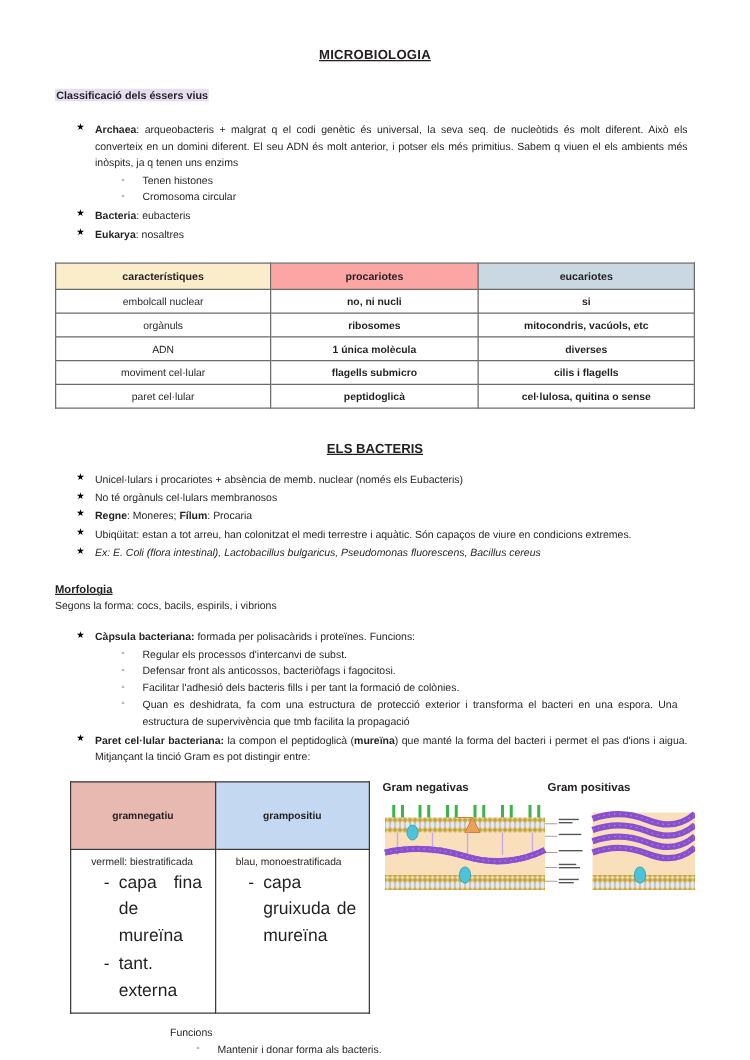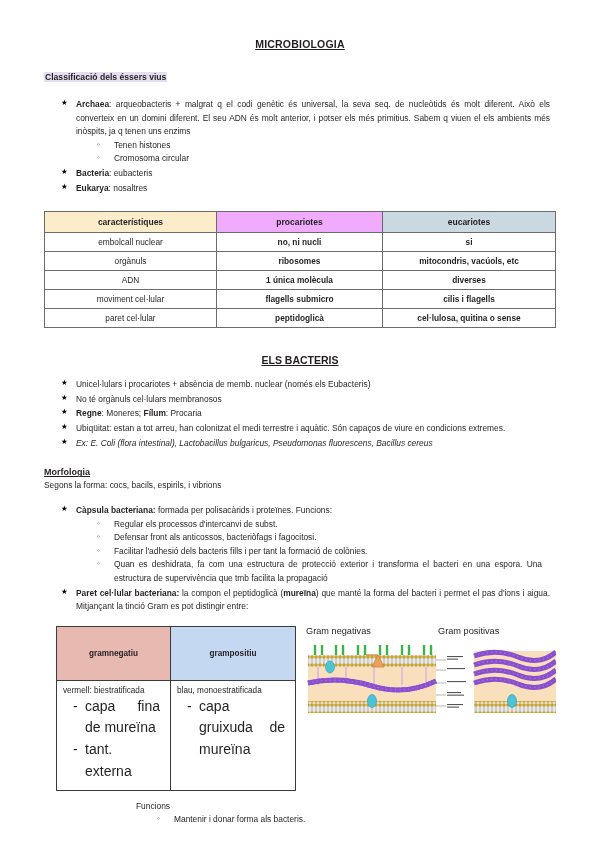--- a/index.html
+++ b/index.html
@@ -107,25 +107,25 @@
   .tbl1 td:first-child { width: 172px; }
   .tbl1 td:nth-child(2) { width: 166px; }
 
   .gap-a { height: 26px; }
   .gap-b { height: 16px; }
 
   .bottom-row { display: flex; align-items: flex-start; gap: 10px; margin-top: 12px; padding-left: 12px;}
   .tbl2 { width: 290px; border-collapse: collapse; }
   .tbl2 th, .tbl2 td { border: 1px solid #3b3b3b; font-size: 8.2px; vertical-align: top; }
   .tbl2 th { font-weight:bold; text-align:center; padding: 22px 4px; }
-  .tbl2 td { padding: 5px 6px 7px 6px; text-align: left;}
+  .tbl2 td { padding: 5px 6px 7px 16px; text-align: left;}
   .tbl2 td .lead { margin-bottom: 1px; }
 
   .diagram { width: 250px; position: relative; }
-  .diag-titles { display:flex; font-size: 9.2px; font-weight: normal; margin-bottom: 7px; }
+  .diag-titles { display:flex; font-size: 9.2px; font-weight: bold; margin-bottom: 7px; }
   .diag-titles .t1 { width: 132px; }
   .svg-box { width: 250px; height: 72px; }
 
   .tail { padding-left: 92px; margin-top: 10px; }
   .tail .funcions { font-size: 8.4px; margin-bottom: 2px; }
 </style>
 </head>
 <body>
 
 <div class="page">
@@ -150,21 +150,21 @@
     <li>
       <b>Eukarya</b><span>: nosaltres</span>
     </li>
   </ul>
 
   <div class="tbl1-wrap">
     <table class="grid tbl1">
       <thead>
         <tr>
           <th style="background: rgb(251, 237, 202);">característiques</th>
-          <th style="background: #f0abfc;">procariotes</th>
+          <th style="background: #fca5a5;">procariotes</th>
           <th style="background: rgb(201, 216, 225);">eucariotes</th>
         </tr>
       </thead>
       <tbody>
         <tr>
           <td class="rowhead">embolcall nuclear</td>
           <td>no, ni nucli</td>
           <td>si</td>
         </tr>
         <tr>

